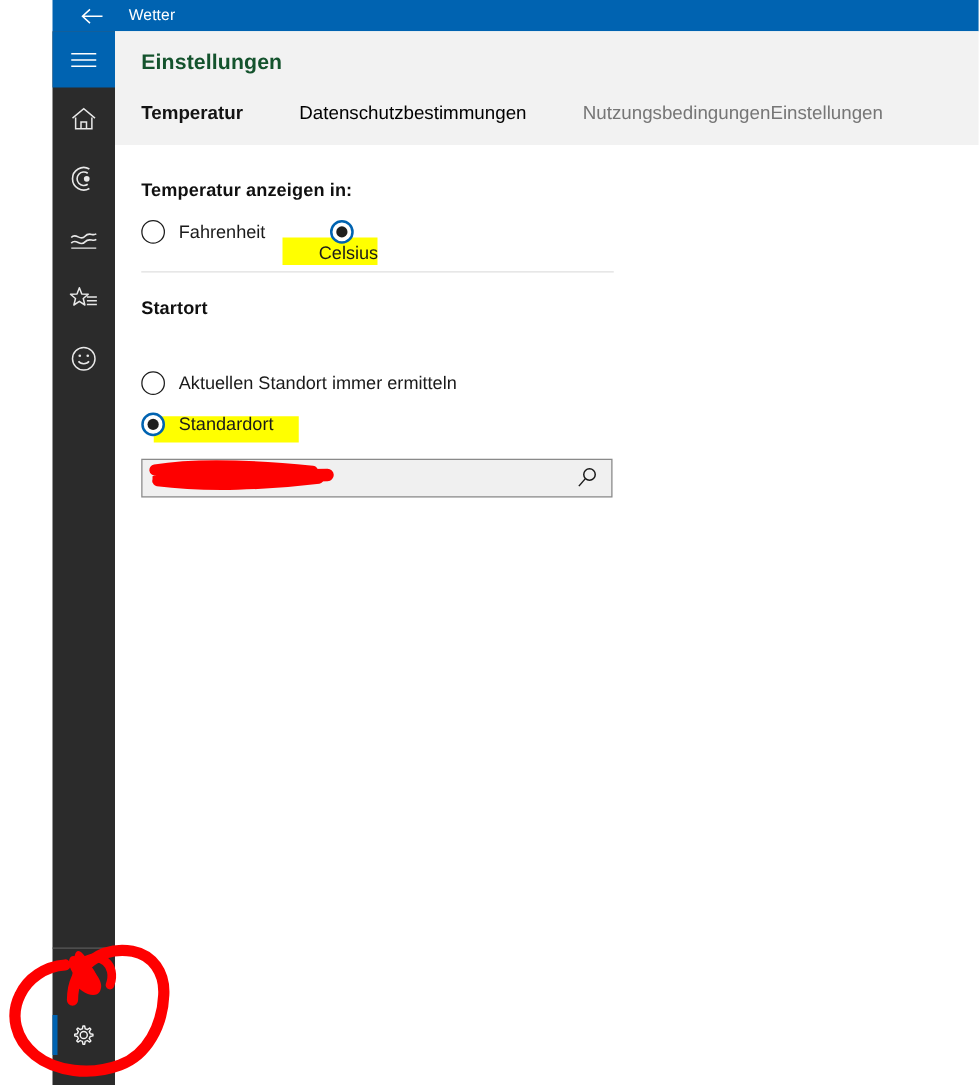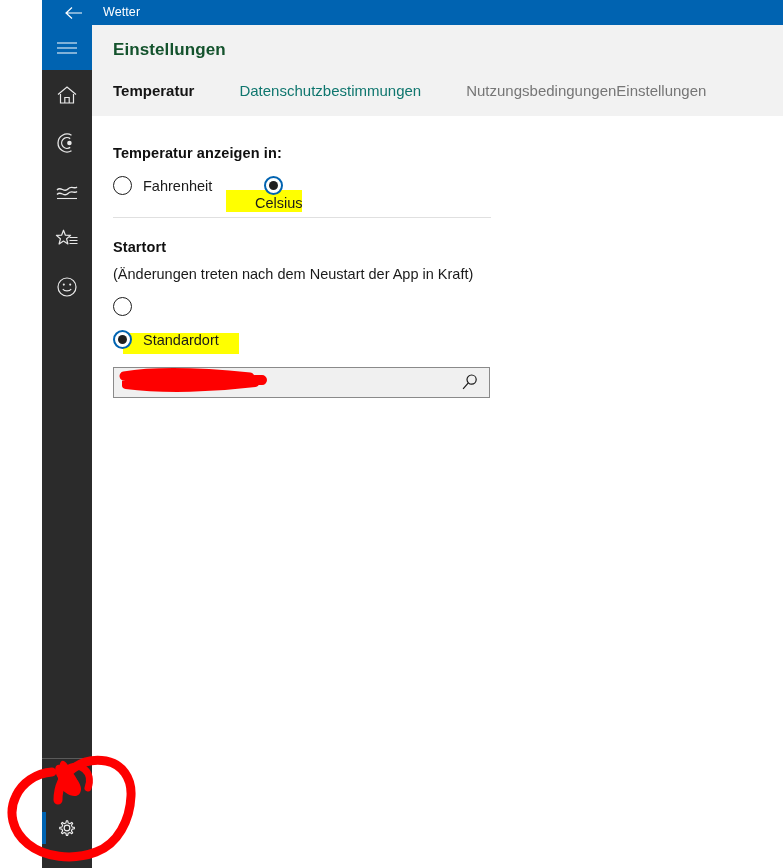--- a/index.html
+++ b/index.html
@@ -118,21 +118,21 @@
   }
   .tabs {
     position: absolute;
     left: 21px;
     top: 57px;
     display: flex;
     align-items: baseline;
   }
   .tab {
     font-size: 15px;
-    color: #0f766e;
+    color: #000000;
     white-space: nowrap;
   }
   .tab.active { font-weight: bold; color: #141414; }
   .tab.muted { color: #767676; }
 
   .content-body {
     position: absolute;
     left: 92px;
     top: 116px;
     right: 0;
@@ -344,24 +344,24 @@
 
     <div class="radio-row" style="left:152px; top:60px;flex-direction:column;">
       <span class="radio checked"></span>
       <span class="radio-label">Celsius</span>
     </div>
 
     <div class="hr" style="left:21px; top:101px; width:378px;"></div>
 
     <div class="section-heading" style="left:21px; top:123px;">Startort</div>
 
-    <div class="section-sub" style="left:21px; top:150px;">(Änderungen treten nach dem Neustart der App in Kraft)</div>
 
     <div class="radio-row" style="left:21px; top:181px;">
       <span class="radio"></span>
+      <span class="radio-label">Aktuellen Standort immer ermitteln</span>
     </div>
 
     <div class="highlight" style="left:31px; top:217px; width:116px; height:21px;"></div>
 
     <div class="radio-row" style="left:21px; top:214px;">
       <span class="radio checked"></span>
       <span class="radio-label">Standardort</span>
     </div>
 
     <div class="searchbox" style="left:21px; top:251px; width:377px; height:31px;">

